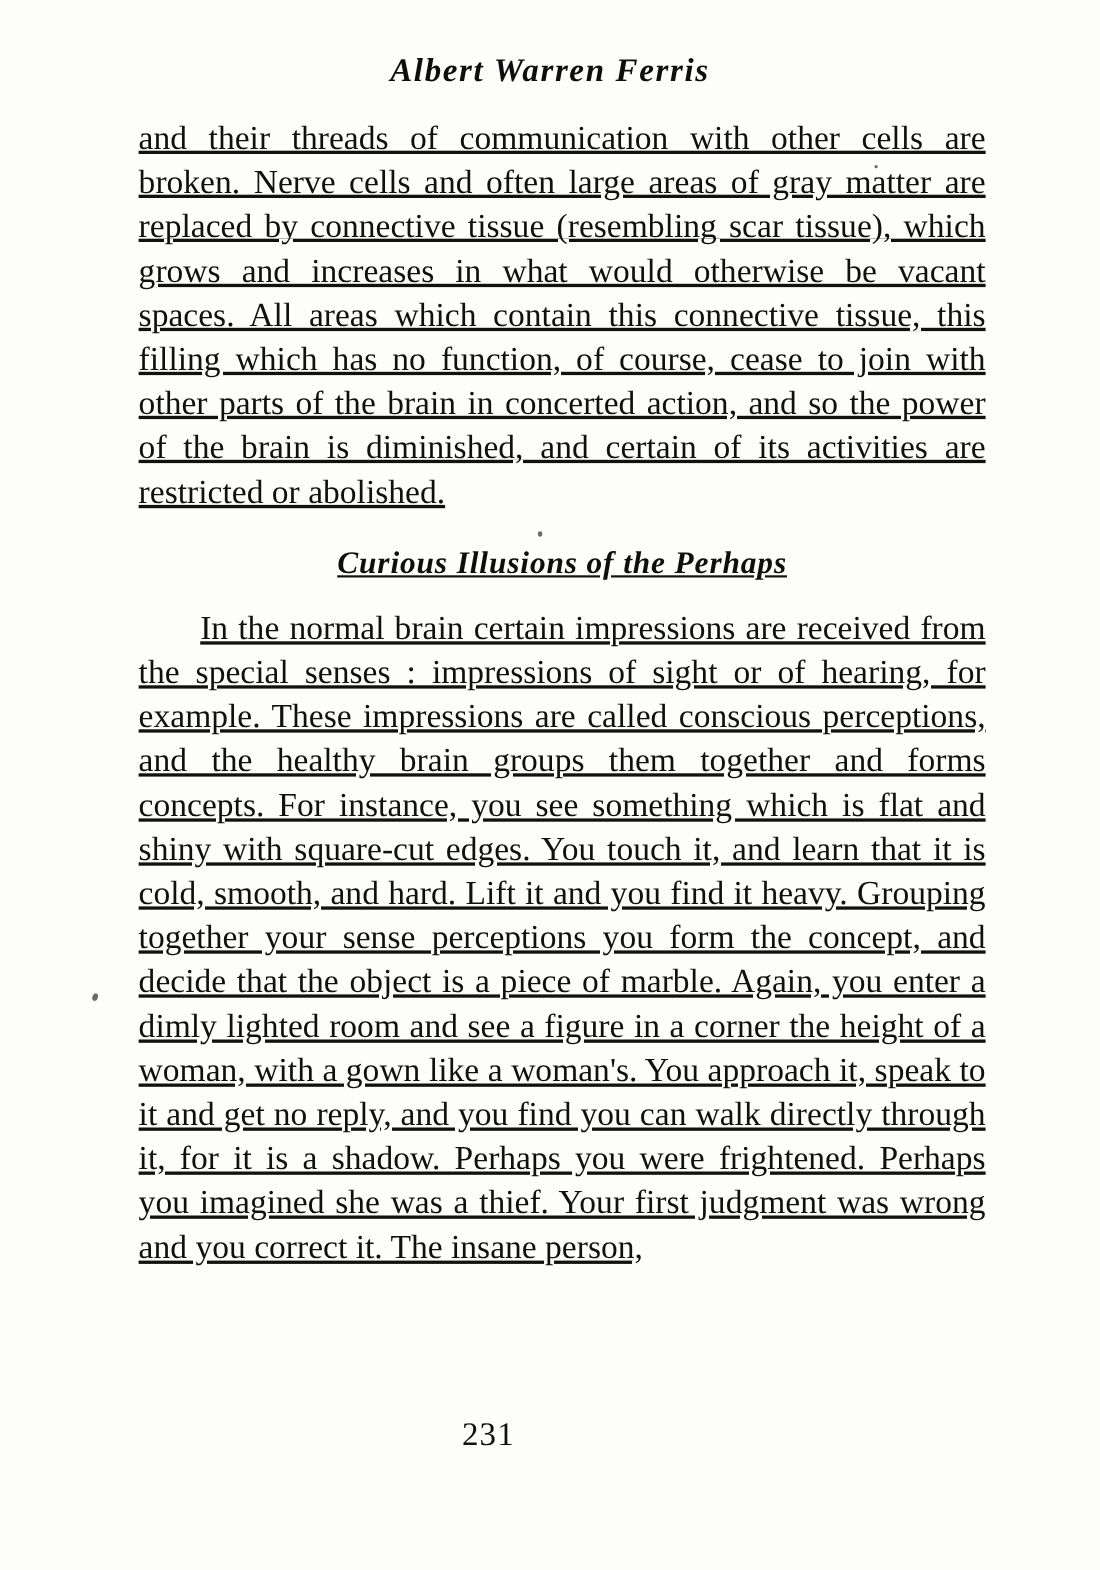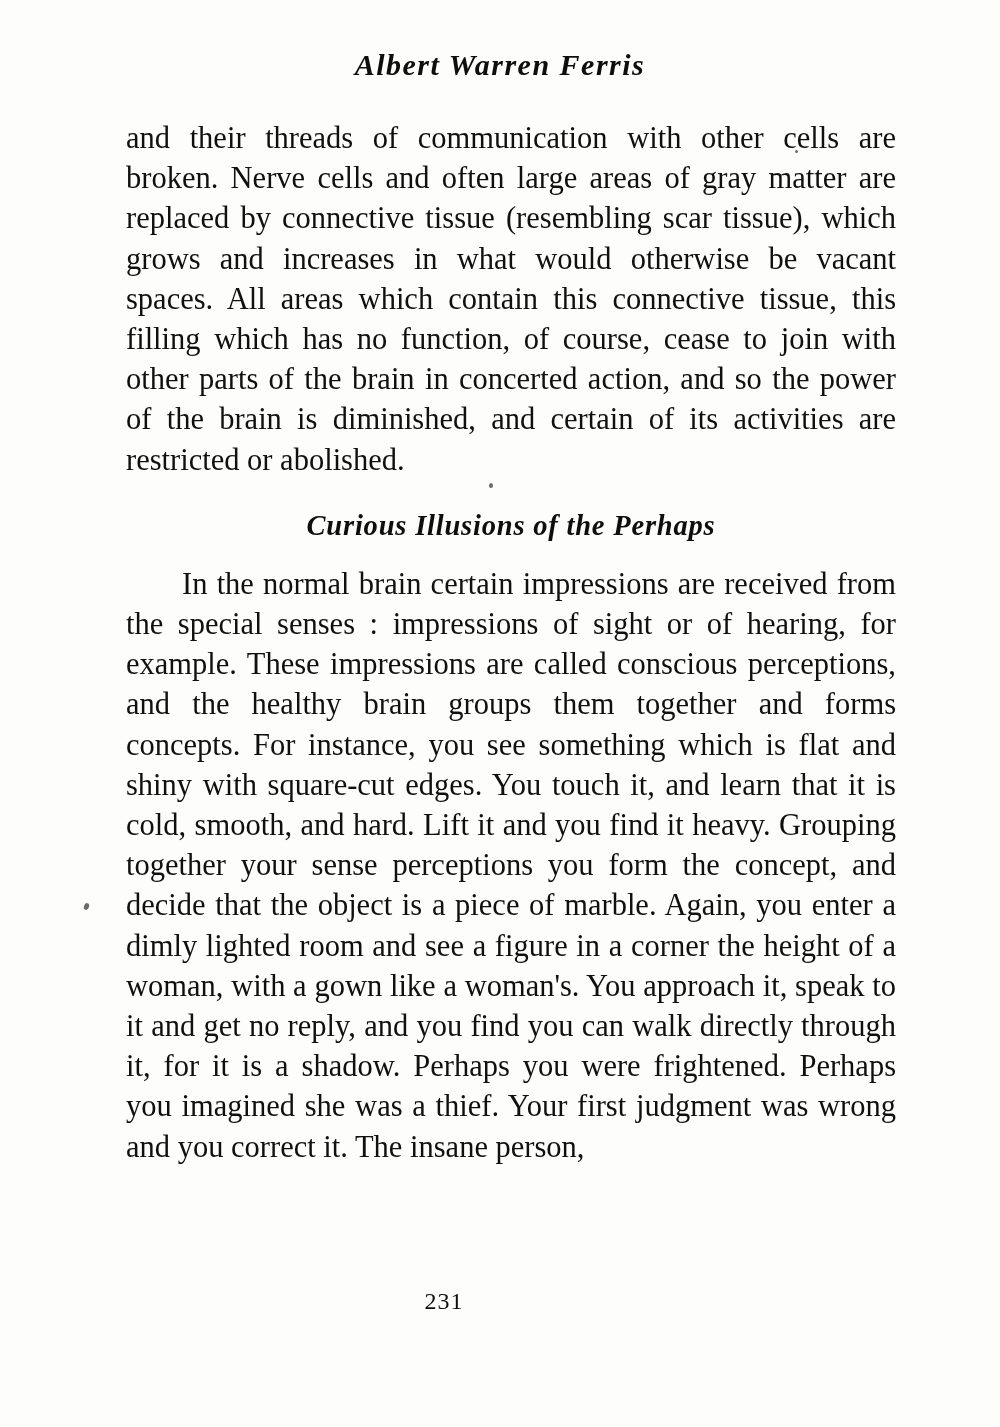--- a/index.html
+++ b/index.html
@@ -31,22 +31,23 @@
     text-align: center;
     font-style: italic;
     font-weight: bold;
     font-size: 30px;
     letter-spacing: 1.5px;
     color: #0e0e0e;
   }
   .body-col {
     position: absolute;
     left: 126px;
-    top: 118px;
+    top: 105px;
     width: 770px;
+    text-decoration: underline;
   }
   p.para {
     margin: 0;
     font-size: 30.5px;
     line-height: 40.2px;
     text-align: justify;
     text-justify: inter-word;
     color: #101010;
     hyphens: manual;
   }
@@ -63,21 +64,21 @@
     font-size: 28.5px;
     letter-spacing: 0.8px;
     color: #0e0e0e;
   }
   .folio {
     position: absolute;
     top: 1288px;
     left: 0;
     width: 888px;
     text-align: center;
-    font-size: 24px;
+    font-size: 30px;
     letter-spacing: 1px;
     color: #101010;
   }
   .speck {
     position: absolute;
     background: #6b6b6b;
     border-radius: 50%;
   }
   .speck.s1 { left: 84px; top: 903px; width: 5px; height: 7px; transform: rotate(18deg); }
   .speck.s2 { left: 489px; top: 483px; width: 4px; height: 5px; }

